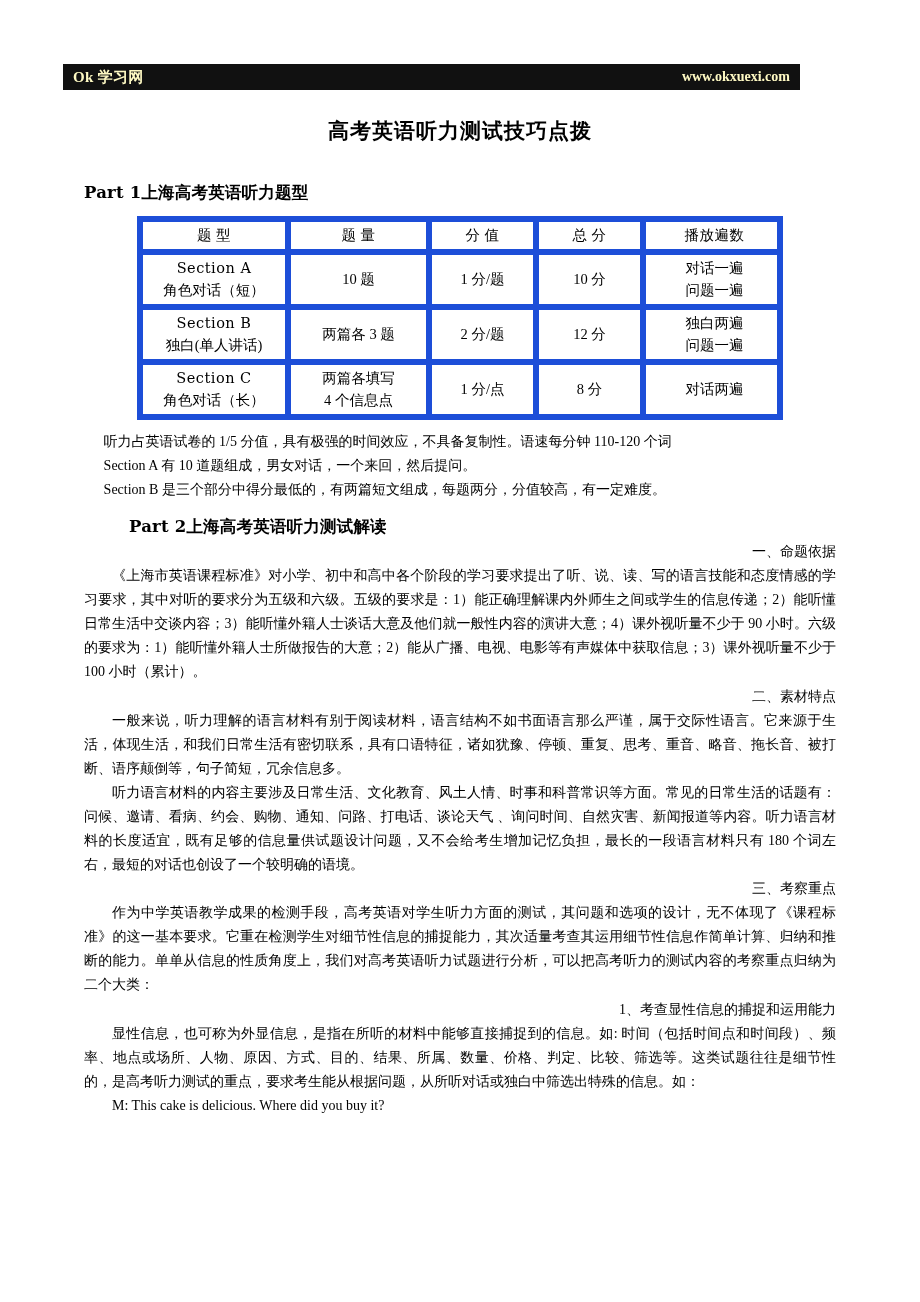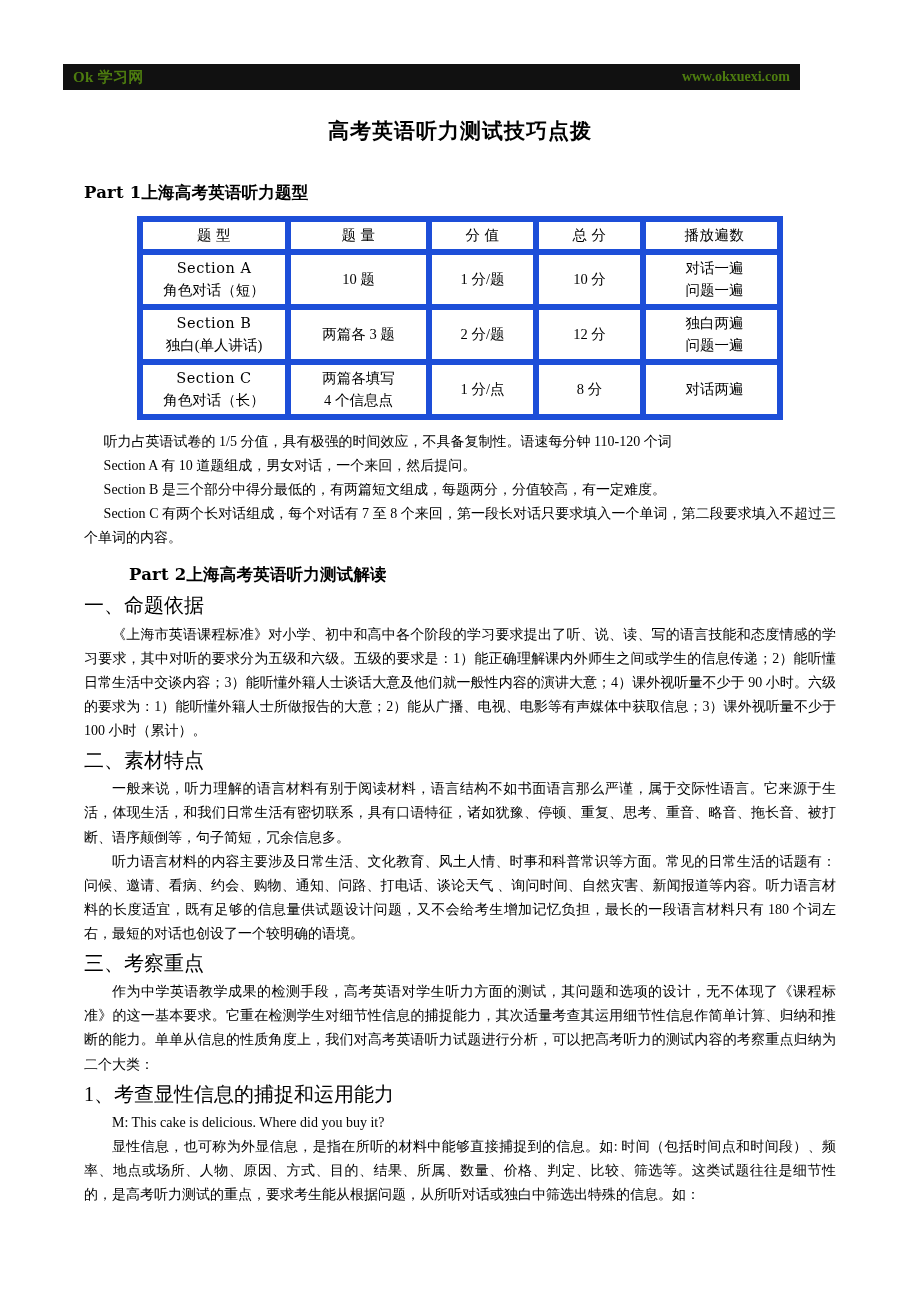--- a/index.html
+++ b/index.html
@@ -24,21 +24,21 @@
   }
 
   
   .header-bar {
     position: absolute;
     left: 63px;
     top: 64px;
     width: 737px;
     height: 26px;
     background: #111111;
-    color: #4d7c0f;
+    color: #fef9c3;
     display: flex;
     align-items: center;
     justify-content: space-between;
     padding: 0 10px;
     box-sizing: border-box;
   }
   .header-bar .brand {
     font-family: "Liberation Serif", serif;
     font-weight: bold;
     font-size: 15px;
@@ -124,23 +124,24 @@
     line-height: 1.72;
     text-align: justify;
     text-justify: inter-ideograph;
     font-family: "Liberation Serif", "DejaVu Serif", serif;
   }
   p.indent2 { text-indent: 2em; }
   p.indent1 { text-indent: 1.4em; }
   .after-table { margin-top: 10px; }
   .sub-heading {
     margin: 0;
-    font-size: 20px;
+    font-size: 14px;
     line-height: 1.72;
     font-family: "Liberation Serif", "DejaVu Serif", serif;
+    text-align: right;
   }
 
   
   .footer {
     position: absolute;
     left: 0;
     top: 1248px;
     width: 836px;
     text-align: right;
     font-size: 14.5px;
@@ -220,35 +221,34 @@
             <span class="cellline">对话两遍</span>
           </td>
         </tr>
       </tbody>
     </table>
 
     <div class="after-table">
       <p class="body indent1">听力占英语试卷的 1/5 分值，具有极强的时间效应，不具备复制性。语速每分钟 110-120 个词</p>
       <p class="body indent1">Section A 有 10 道题组成，男女对话，一个来回，然后提问。</p>
       <p class="body indent1">Section B 是三个部分中得分最低的，有两篇短文组成，每题两分，分值较高，有一定难度。</p>
-      <p class="body indent1">Section C 有两个长对话组成，每个对话有 7 至 8 个来回，第一段长对话只要求填入一个单词，第二段要求填入不超过三个单词的内容。</p>
     </div>
 
     <h2 class="part-heading second" style="margin-top:14px;">Part 2上海高考英语听力测试解读</h2>
 
     <p class="sub-heading">一、命题依据</p>
     <p class="body indent2">《上海市英语课程标准》对小学、初中和高中各个阶段的学习要求提出了听、说、读、写的语言技能和态度情感的学习要求，其中对听的要求分为五级和六级。五级的要求是：1）能正确理解课内外师生之间或学生的信息传递；2）能听懂日常生活中交谈内容；3）能听懂外籍人士谈话大意及他们就一般性内容的演讲大意；4）课外视听量不少于 90 小时。六级的要求为：1）能听懂外籍人士所做报告的大意；2）能从广播、电视、电影等有声媒体中获取信息；3）课外视听量不少于 100 小时（累计）。</p>
 
     <p class="sub-heading">二、素材特点</p>
     <p class="body indent2">一般来说，听力理解的语言材料有别于阅读材料，语言结构不如书面语言那么严谨，属于交际性语言。它来源于生活，体现生活，和我们日常生活有密切联系，具有口语特征，诸如犹豫、停顿、重复、思考、重音、略音、拖长音、被打断、语序颠倒等，句子简短，冗余信息多。</p>
     <p class="body indent2">听力语言材料的内容主要涉及日常生活、文化教育、风土人情、时事和科普常识等方面。常见的日常生活的话题有：问候、邀请、看病、约会、购物、通知、问路、打电话、谈论天气 、询问时间、自然灾害、新闻报道等内容。听力语言材料的长度适宜，既有足够的信息量供试题设计问题，又不会给考生增加记忆负担，最长的一段语言材料只有 180 个词左右，最短的对话也创设了一个较明确的语境。</p>
 
     <p class="sub-heading">三、考察重点</p>
     <p class="body indent2">作为中学英语教学成果的检测手段，高考英语对学生听力方面的测试，其问题和选项的设计，无不体现了《课程标准》的这一基本要求。它重在检测学生对细节性信息的捕捉能力，其次适量考查其运用细节性信息作简单计算、归纳和推断的能力。单单从信息的性质角度上，我们对高考英语听力试题进行分析，可以把高考听力的测试内容的考察重点归纳为二个大类：</p>
 
     <p class="sub-heading">1、考查显性信息的捕捉和运用能力</p>
+    <p class="body indent2">显性信息，也可称为外显信息，是指在所听的材料中能够直接捕捉到的信息。如: 时间（包括时间点和时间段）、频率、地点或场所、人物、原因、方式、目的、结果、所属、数量、价格、判定、比较、筛选等。这类试题往往是细节性的，是高考听力测试的重点，要求考生能从根据问题，从所听对话或独白中筛选出特殊的信息。如：</p>
     <p class="body indent2">M: This cake is delicious. Where did you buy it?</p>
-    <p class="body indent2">显性信息，也可称为外显信息，是指在所听的材料中能够直接捕捉到的信息。如: 时间（包括时间点和时间段）、频率、地点或场所、人物、原因、方式、目的、结果、所属、数量、价格、判定、比较、筛选等。这类试题往往是细节性的，是高考听力测试的重点，要求考生能从根据问题，从所听对话或独白中筛选出特殊的信息。如：</p>
 
   </div>
 
 
 </div>
 
 </body></html>

